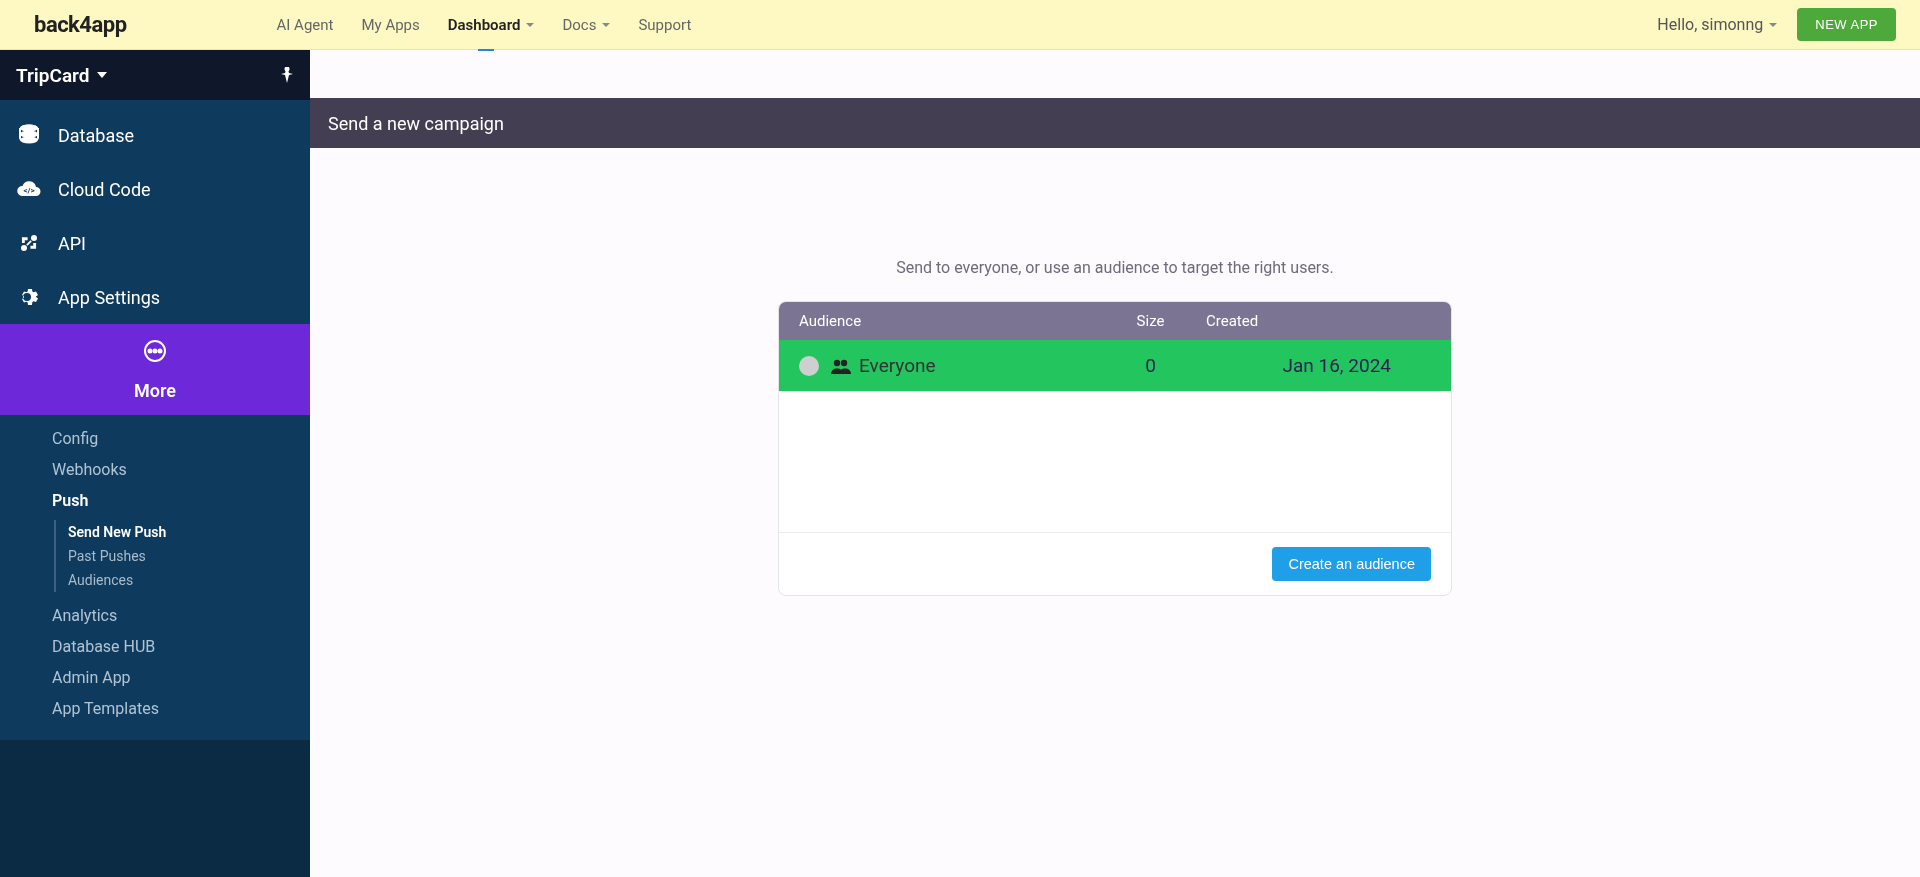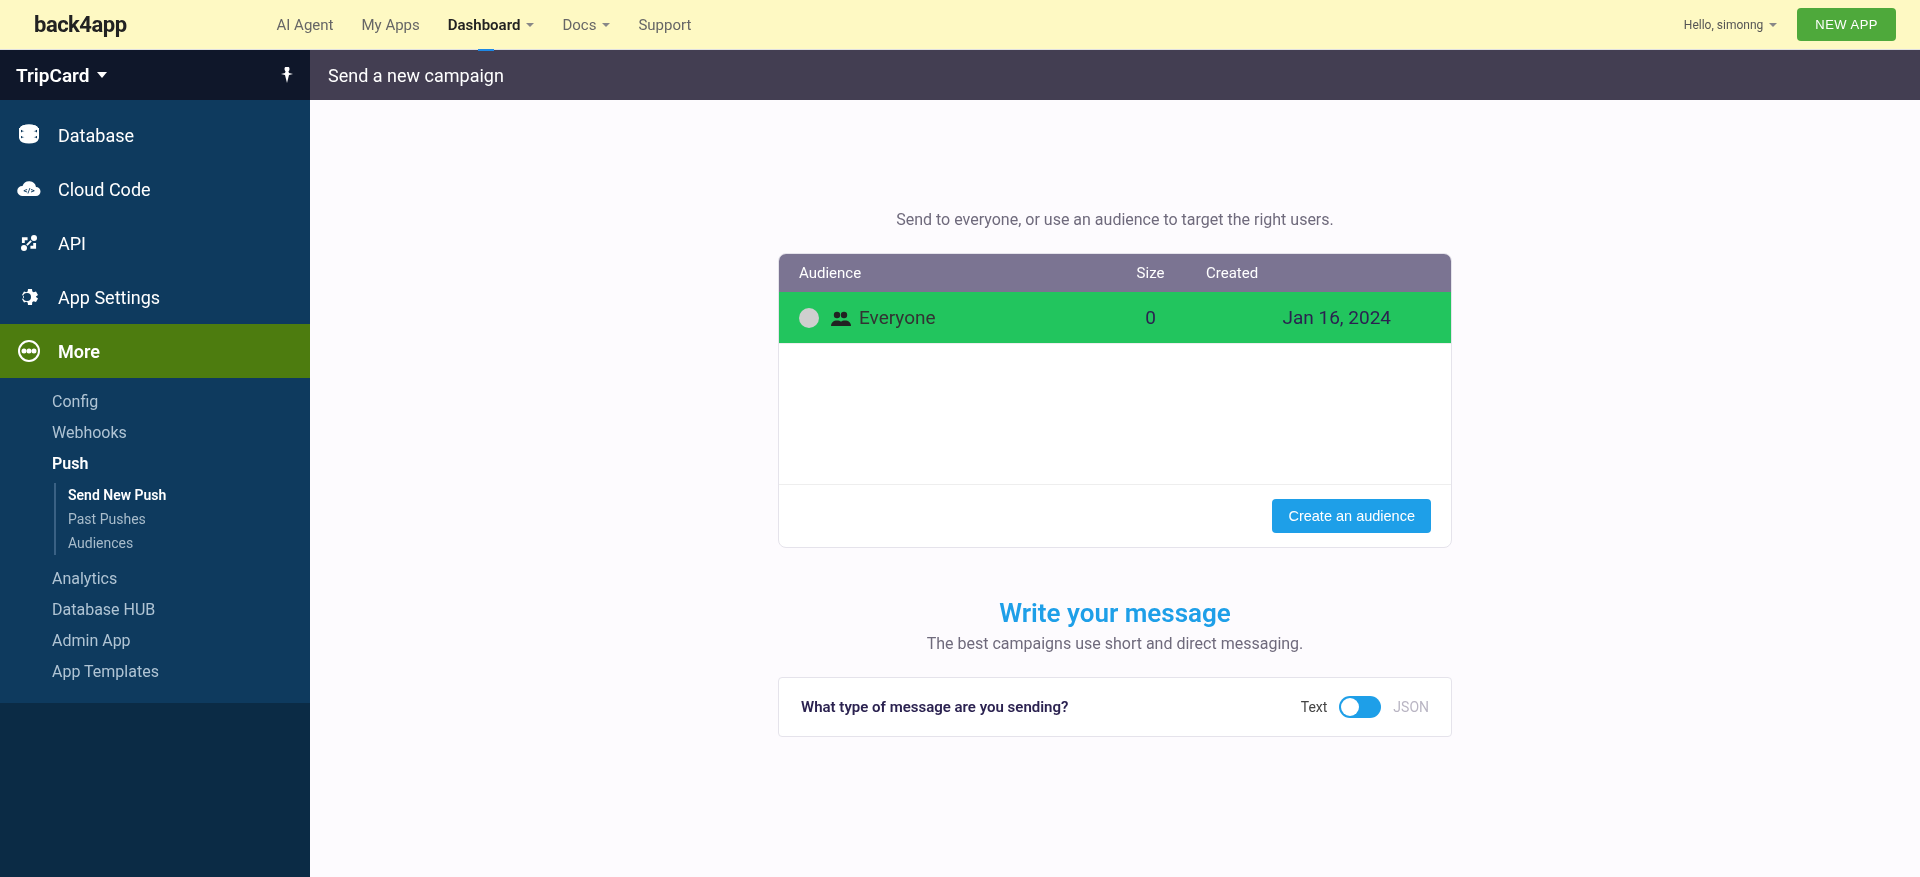--- a/index.html
+++ b/index.html
@@ -5,42 +5,42 @@
 * { margin: 0; padding: 0; box-sizing: border-box; }
 body { font-family: -apple-system, BlinkMacSystemFont, "Segoe UI", Roboto, sans-serif; background: #fdfbfe; color: #333; overflow-x: hidden; }
 .topbar { height: 50px; background: #fef9c3; border-bottom: 1px solid #e0e0e0; display: flex; align-items: center; padding: 0 24px 0 34px; }
 .logo { font-size: 22px; font-weight: 700; color: #222; margin-right: 150px; letter-spacing: -0.5px; }
 .topnav { display: flex; gap: 28px; align-items: center; }
 .topnav-item { font-size: 15px; color: #666; cursor: pointer; display: flex; align-items: center; gap: 6px; }
 .topnav-item.active { color: #222; font-weight: 600; position: relative; }
 .topnav-item.active::after { content: ''; position: absolute; bottom: -17px; left: 35%; width: 16px; height: 2px; background: #1e88e5; }
 .caret { width: 0; height: 0; border-left: 4px solid transparent; border-right: 4px solid transparent; border-top: 4px solid #888; }
 .topbar-right { margin-left: auto; display: flex; align-items: center; gap: 20px; }
-.user-greeting { font-size: 12px; color: #555; display: flex; align-items: center; gap: 6px; }
+.user-greeting { font-size: 16px; color: #555; display: flex; align-items: center; gap: 6px; }
 .btn-newapp { background: #4ea93b; color: #fff; padding: 9px 18px; border-radius: 4px; font-size: 13px; font-weight: 500; letter-spacing: 0.5px; cursor: pointer; border: none; }
 
 .layout { display: flex; height: calc(100vh - 50px); }
 .sidebar { width: 310px; background: #0e3a5e; color: #fff; display: flex; flex-direction: column; flex-shrink: 0; }
 .app-selector { height: 50px; background: #0f172a; display: flex; align-items: center; padding: 0 16px; justify-content: space-between; }
 .app-name { font-size: 19px; font-weight: 600; display: flex; align-items: center; gap: 8px; }
 .app-caret { width: 0; height: 0; border-left: 5px solid transparent; border-right: 5px solid transparent; border-top: 6px solid #fff; }
 .pin-icon { font-size: 16px; }
 .side-nav { padding-top: 8px; }
 .side-item { display: flex; align-items: center; gap: 16px; padding: 14px 16px; font-size: 18px; cursor: pointer; color: #fff; }
-.side-item.active { background: #4d7c0f; font-weight: 600; }
+.side-item.active { background: #6d28d9; font-weight: 600; flex-direction: column; }
 .side-item .sicon { width: 26px; height: 26px; display: flex; align-items: center; justify-content: center; font-size: 20px; }
 .sub-nav { padding: 8px 0 8px 52px; }
 .sub-item { padding: 6px 0; font-size: 16px; color: #b0c4d4; cursor: pointer; }
 .sub-item.bold { color: #fff; font-weight: 600; }
 .sub-sub { border-left: 2px solid #3a6184; margin-left: 2px; padding-left: 12px; margin-top: 4px; margin-bottom: 8px; }
 .sub-sub-item { padding: 4px 0; font-size: 14px; color: #a8bccb; cursor: pointer; }
 .sub-sub-item.active { color: #fff; font-weight: 600; }
 .sidebar-footer { flex: 1; background: #0b2b45; margin-top: 8px; }
 
-.main { flex: 1; display: flex; flex-direction: column; min-width: 0; }
+.main { flex: 1; display: flex; flex-direction: column; min-width: 0; margin-top: 48px; }
 .titlebar { height: 50px; background: #433e52; color: #fff; display: flex; align-items: center; padding: 0 18px; font-size: 18px; }
 .content { flex: 1; overflow-y: auto; padding: 110px 0 40px; display: flex; flex-direction: column; align-items: center; }
 .step { width: 674px; margin-bottom: 50px; }
 .step-title { text-align: center; font-size: 26px; font-weight: 600; color: #1e9fe8; margin-bottom: 6px; }
 .step-sub { text-align: center; font-size: 16px; color: #6f6a7c; margin-bottom: 24px; }
 .card { border: 1px solid #e5e3eb; border-radius: 8px; background: #fff; overflow: hidden; }
 .table-head { background: #7b7492; color: #fff; display: flex; padding: 10px 20px; font-size: 15px; }
 .col-aud { flex: 1.6; }
 .col-size { flex: 0.6; text-align: center; }
 .col-created { flex: 1; padding-right: 40px; }
@@ -208,32 +208,16 @@
             <div class="size-cell">0</div>
             <div class="created-cell">Jan 16, 2024</div>
           </div>
           <div class="table-gap"></div>
           <div class="card-footer">
             <button class="btn-create-aud">Create an audience</button>
           </div>
         </div>
       </div>
 
-      <div class="step">
-        <div class="step-title">Write your message</div>
-        <div class="step-sub">The best campaigns use short and direct messaging.</div>
-        <div class="msg-card">
-          <div class="msg-row">
-            <div class="msg-q">What type of message are you sending?</div>
-            <div class="toggle-wrap">
-              <span class="toggle-label on">Text</span>
-              <div class="switch">
-                <div class="switch-knob"></div>
-              </div>
-              <span class="toggle-label">JSON</span>
-            </div>
-          </div>
-        </div>
-      </div>
 
     </div>
   </div>
 </div>
 
 </body></html>

